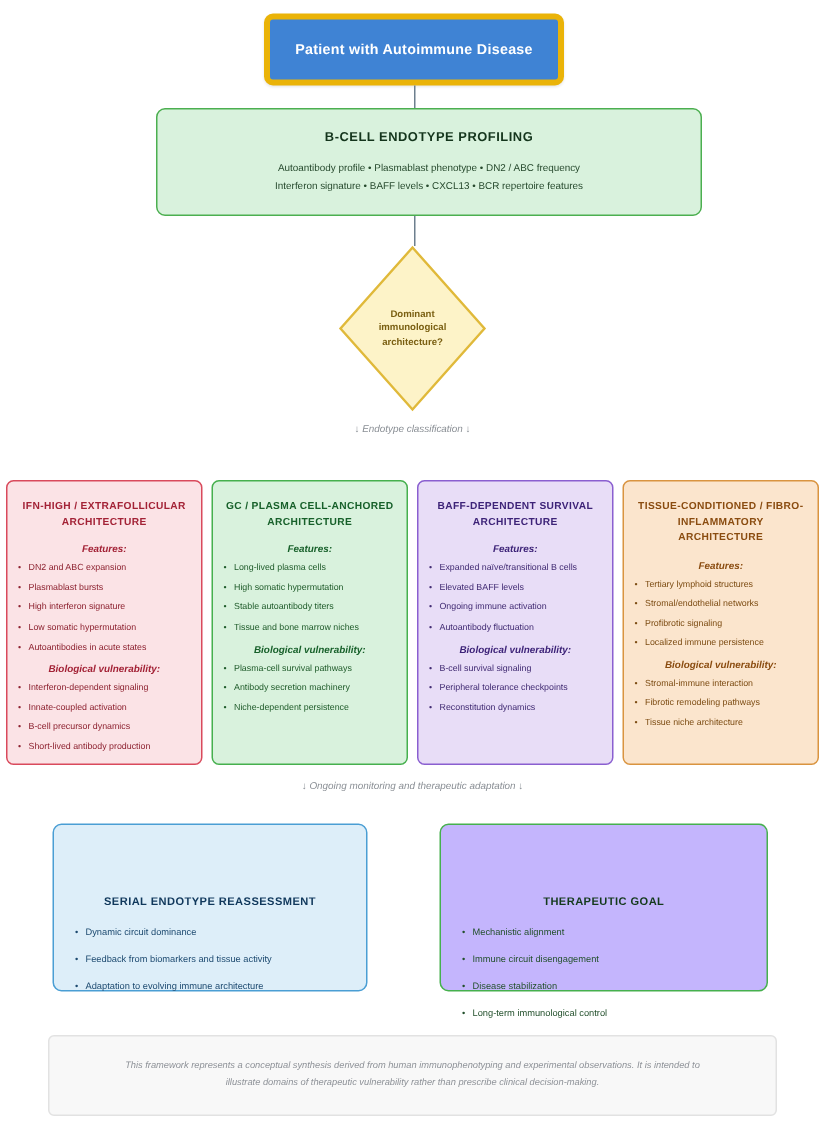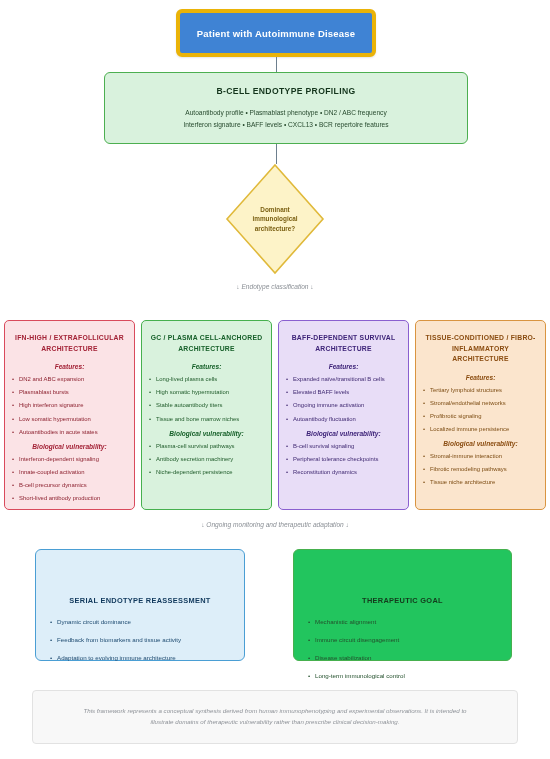--- a/index.html
+++ b/index.html
@@ -197,21 +197,21 @@
     height: 112px;
     background: #ddeef9;
     border: 1.6px solid #4a9ed4;
     padding: 14px 14px 0 14px;
   }
   #goal-box {
     left: 293px;
     top: 549px;
     width: 219px;
     height: 112px;
-    background: #22c55e;
+    background: #c4b5fd;
     border: 1.6px solid #46b04e;
     padding: 14px 14px 0 14px;
   }
   .bottom-title {
     text-align: center;
     font-size: 7.4px;
     font-weight: bold;
     letter-spacing: .3px;
     margin-bottom: 13px;
     margin-top: 32px;

